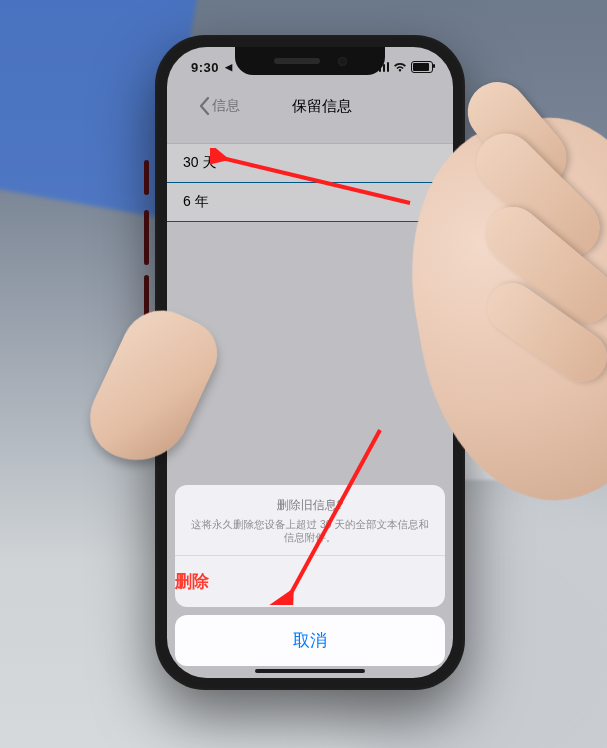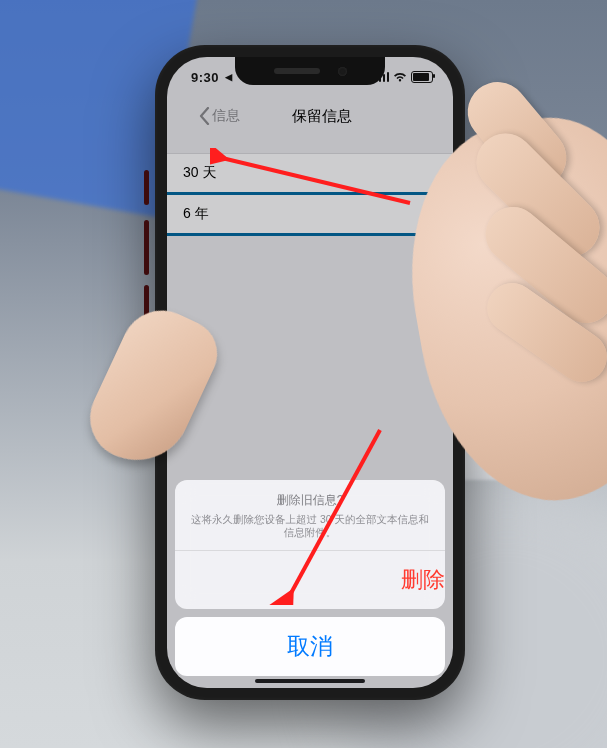--- a/index.html
+++ b/index.html
@@ -39,21 +39,21 @@
     width: 340px; height: 340px;
     background: #c8ccd1;
     border-radius: 50%;
     filter: blur(30px);
   }
 
   
   .phone {
     position: absolute;
     left: 155px;
-    top: 45px;
+    top: 35px;
     width: 310px;
     height: 655px;
     border-radius: 50px;
     background: #1b1b1b;
     box-shadow: 0 25px 60px rgba(0,0,0,0.55), inset 0 0 6px rgba(255,255,255,0.05);
   }
   .phone::before {
     content: "";
     position: absolute;
     inset: -7px;
@@ -186,21 +186,21 @@
     position: absolute;
     top: 96px; left: 0; right: 0;
   }
   .row {
     height: 38px;
     display: flex;
     align-items: center;
     justify-content: space-between;
     padding: 0 16px;
     background: #fbfbfd;
-    border-bottom: 3px solid #0369a1;
+    border-bottom: 1px solid #0369a1;
     font-size: 14px;
     color: #000;
   }
   .row:first-child { border-top: 1px solid #d7d7dc; }
   .row .check { color: #8a8a8f; font-size: 15px; }
 
   
   .dim {
     position: absolute;
     inset: 0;
@@ -231,31 +231,32 @@
     color: #7e7e83;
     font-weight: 500;
     margin-bottom: 4px;
   }
   .sheet-header .m {
     font-size: 10.5px;
     color: #8e8e93;
     line-height: 1.3;
   }
   .sheet-action {
-    text-align: right;
+    text-align: left;
     padding: 14px 0;
-    font-size: 22px;
+    font-size: 17px;
+    font-weight: bold;
   }
   .sheet-action.destructive { color: #ff3b30; }
   .sheet-cancel {
     background: #fdfdff;
     border-radius: 12px;
     text-align: center;
     padding: 14px 0;
-    font-size: 23px;
+    font-size: 17px;
     color: #007aff;
     font-weight: 500;
   }
   .home-indicator {
     position: absolute;
     bottom: 5px; left: 50%;
     transform: translateX(-50%);
     width: 110px; height: 4px;
     background: #1c1c1e;
     border-radius: 3px;

